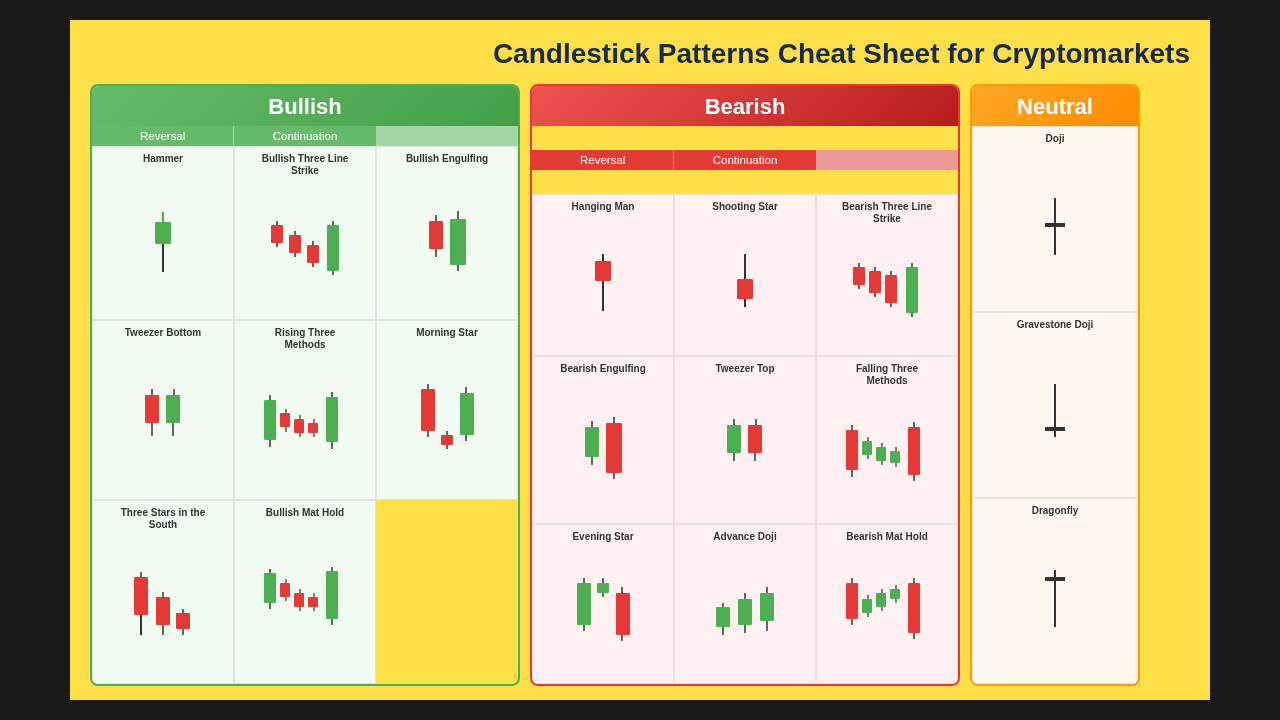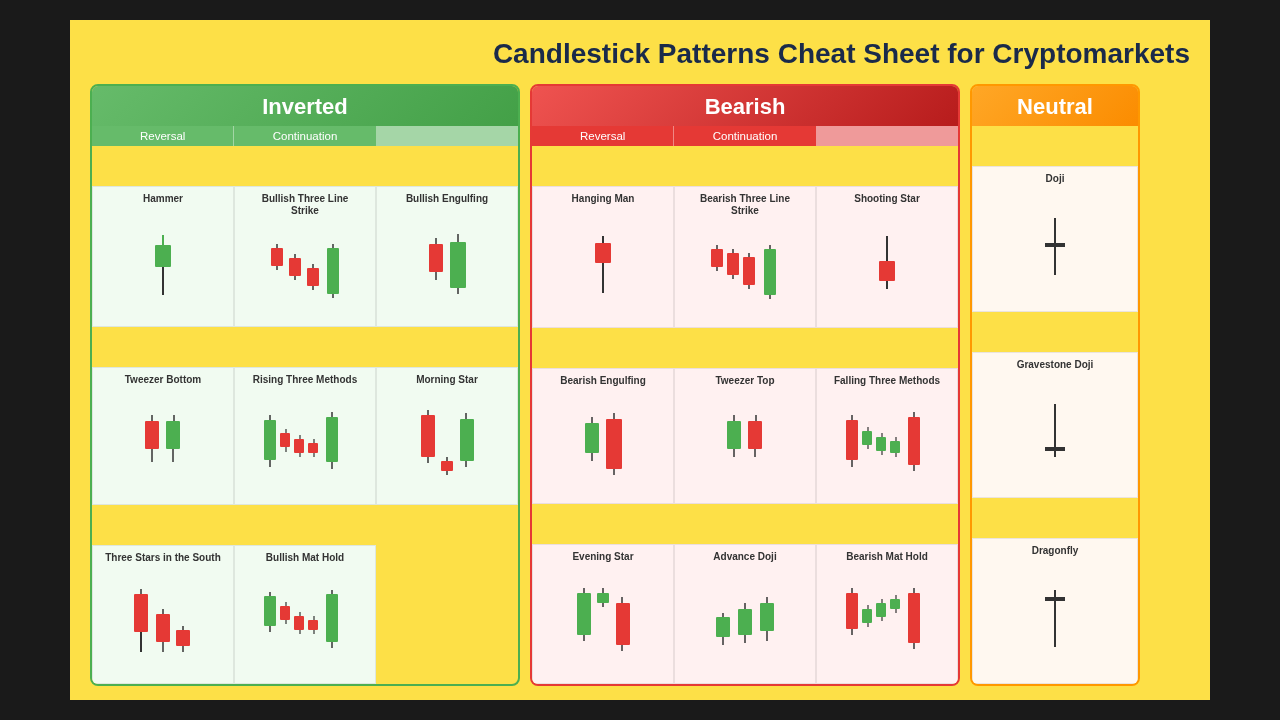--- a/index.html
+++ b/index.html
@@ -35,21 +35,21 @@
       flex: 1;
     }
     
     .section {
       border-radius: 8px;
       overflow: hidden;
       display: flex;
       flex-direction: column;
     }
     .section-bullish { flex: 0 0 430px; border: 2.5px solid #4caf50; }
-    .section-bearish { flex: 0 0 430px; border: 2.5px solid #e53935; }
+    .section-bearish { flex: 0 0 430px; border: 2.5px solid #e53935; gap: 24px; }
     .section-neutral { flex: 0 0 170px; border: 2.5px solid #ff9800; }
 
     .section-header {
       color: white;
       font-size: 22px;
       font-weight: 800;
       text-align: center;
       padding: 8px 0 6px;
     }
     .section-bullish .section-header { background: linear-gradient(135deg, #66bb6a, #43a047); }
@@ -81,23 +81,22 @@
       flex: 1;
     }
     .section-bullish .patterns-grid { grid-template-columns: 1fr 1fr 1fr; border-radius: 14px; }
     .section-bearish .patterns-grid { grid-template-columns: 1fr 1fr 1fr; }
     .section-neutral .patterns-grid { grid-template-columns: 1fr; }
 
     .pattern-cell {
       display: flex;
       flex-direction: column;
       align-items: center;
-      padding: 6px 12px 4px;
+      padding: 6px 18px 4px;
       border: 0.5px solid rgba(0,0,0,0.08);
-      margin-top: 40px;
     }
     .section-bullish .pattern-cell { background: #f1fbf1; }
     .section-bearish .pattern-cell { background: #fff1f1; }
     .section-neutral .pattern-cell { background: #fff8f0; }
 
     .pattern-name {
       font-size: 10px;
       font-weight: 600;
       color: #333;
       text-align: center;
@@ -120,21 +119,21 @@
   </style>
 </head>
 <body>
 
 <div class="slide">
   <h1 class="main-title">Candlestick Patterns Cheat Sheet for Cryptomarkets</h1>
 
   <div class="sections">
 
     <div class="section section-bullish">
-      <div class="section-header">Inverted</div>
+      <div class="section-header">Bullish</div>
       <div class="sub-headers">
         <div class="sub-header">Reversal</div>
         <div class="sub-header">Continuation</div>
         <div class="sub-header" style="opacity:0"></div>
       </div>
       <div class="patterns-grid">
 
         <div class="pattern-cell">
           <div class="pattern-name">Hammer</div>
           <div class="pattern-visual">
@@ -313,20 +312,31 @@
           <div class="pattern-visual">
             <svg class="candles" width="50" height="70" viewBox="0 0 50 70">
               <line x1="25" y1="5" x2="25" y2="12" stroke="#333" stroke-width="2"></line>
               <rect x="17" y="12" width="16" height="20" fill="#e53935" rx="1"></rect>
               <line x1="25" y1="32" x2="25" y2="62" stroke="#333" stroke-width="2"></line>
             </svg>
           </div>
         </div>
 
         <div class="pattern-cell">
+          <div class="pattern-name">Shooting Star</div>
+          <div class="pattern-visual">
+            <svg class="candles" width="50" height="70" viewBox="0 0 50 70">
+              <line x1="25" y1="5" x2="25" y2="30" stroke="#333" stroke-width="2"></line>
+              <rect x="17" y="30" width="16" height="20" fill="#e53935" rx="1"></rect>
+              <line x1="25" y1="50" x2="25" y2="58" stroke="#333" stroke-width="2"></line>
+            </svg>
+          </div>
+        </div>
+
+        <div class="pattern-cell">
           <div class="pattern-name">Bearish Three Line Strike</div>
           <div class="pattern-visual">
             <svg class="candles" width="80" height="70" viewBox="0 0 80 70">
               <line x1="12" y1="8" x2="12" y2="12" stroke="#333" stroke-width="1.5"></line>
               <rect x="6" y="12" width="12" height="18" fill="#e53935" rx="1"></rect>
               <line x1="12" y1="30" x2="12" y2="34" stroke="#333" stroke-width="1.5"></line>
 
               <line x1="28" y1="12" x2="28" y2="16" stroke="#333" stroke-width="1.5"></line>
               <rect x="22" y="16" width="12" height="22" fill="#e53935" rx="1"></rect>
               <line x1="28" y1="38" x2="28" y2="42" stroke="#333" stroke-width="1.5"></line>
@@ -336,31 +346,20 @@
               <line x1="44" y1="48" x2="44" y2="52" stroke="#333" stroke-width="1.5"></line>
 
               <line x1="65" y1="8" x2="65" y2="12" stroke="#333" stroke-width="1.5"></line>
               <rect x="59" y="12" width="12" height="46" fill="#4caf50" rx="1"></rect>
               <line x1="65" y1="58" x2="65" y2="62" stroke="#333" stroke-width="1.5"></line>
             </svg>
           </div>
         </div>
 
         <div class="pattern-cell">
-          <div class="pattern-name">Shooting Star</div>
-          <div class="pattern-visual">
-            <svg class="candles" width="50" height="70" viewBox="0 0 50 70">
-              <line x1="25" y1="5" x2="25" y2="30" stroke="#333" stroke-width="2"></line>
-              <rect x="17" y="30" width="16" height="20" fill="#e53935" rx="1"></rect>
-              <line x1="25" y1="50" x2="25" y2="58" stroke="#333" stroke-width="2"></line>
-            </svg>
-          </div>
-        </div>
-
-        <div class="pattern-cell">
           <div class="pattern-name">Bearish Engulfing</div>
           <div class="pattern-visual">
             <svg class="candles" width="55" height="75" viewBox="0 0 55 75">
               <line x1="16" y1="10" x2="16" y2="16" stroke="#333" stroke-width="1.5"></line>
               <rect x="9" y="16" width="14" height="30" fill="#4caf50" rx="1"></rect>
               <line x1="16" y1="46" x2="16" y2="54" stroke="#333" stroke-width="1.5"></line>
 
               <line x1="38" y1="6" x2="38" y2="12" stroke="#333" stroke-width="1.5"></line>
               <rect x="30" y="12" width="16" height="50" fill="#e53935" rx="1"></rect>
               <line x1="38" y1="62" x2="38" y2="68" stroke="#333" stroke-width="1.5"></line>

